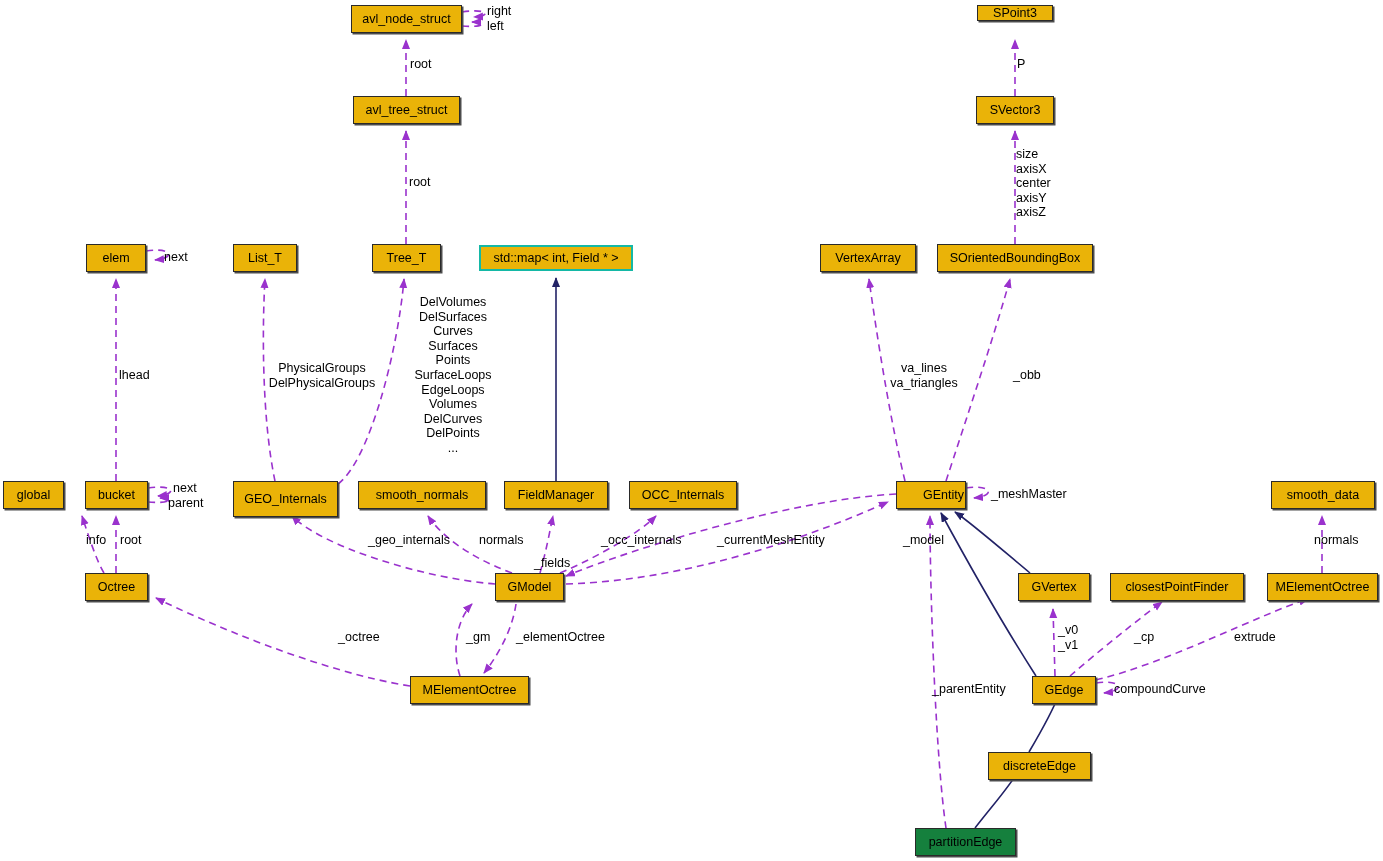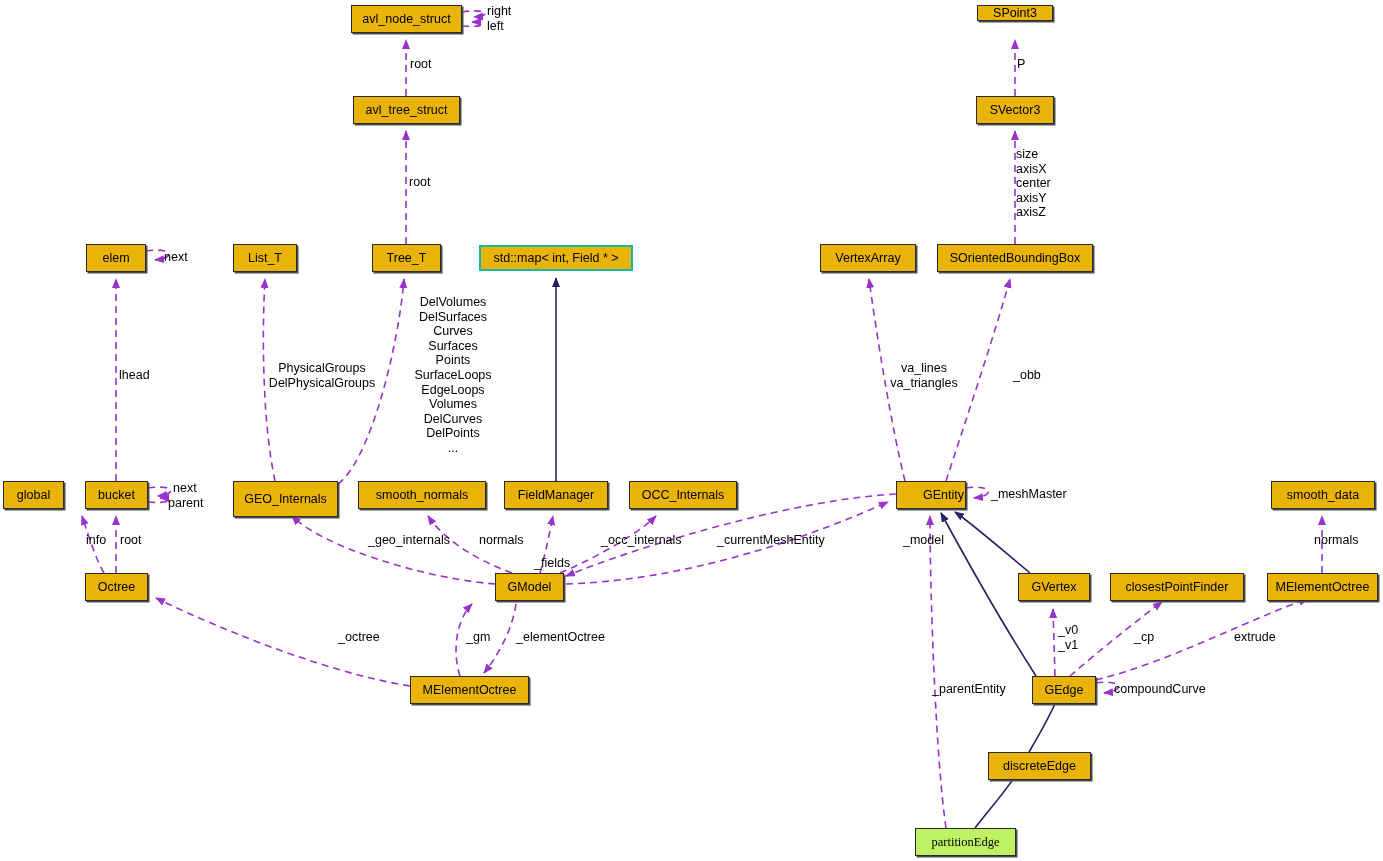--- a/index.html
+++ b/index.html
@@ -5,21 +5,21 @@
   html,body{margin:0;padding:0;background:#ffffff;}
   body{width:1383px;height:861px;overflow:hidden;
        font-family:"Liberation Sans","DejaVu Sans",sans-serif;}
   #diagram{position:relative;width:1383px;height:861px;}
   svg#edges{position:absolute;left:0;top:0;width:1383px;height:861px;}
   .node{position:absolute;box-sizing:border-box;background:#eab308;
         border:1px solid #2a2a2a;display:flex;align-items:center;
         justify-content:center;font-size:12.5px;color:#000;
         line-height:1;white-space:nowrap;padding:0 7px;}
   .node.shadow{box-shadow:1.5px 1.5px 0 0 #4d4d4d;}
-  .node.highlight{background:#bef264;font-family:Liberation Serif, serif;}
+  .node.highlight{background:#15803d;}
   .node.light{border:2px solid #14b8a6;box-shadow:none;}
   .elabel{position:absolute;font-size:12.5px;color:#000;
           white-space:pre;line-height:14.6px;}
   .elabel.c{transform:translateX(-50%);text-align:center;}
 </style>
 </head>
 <body>
 
 <div id="diagram">
 

